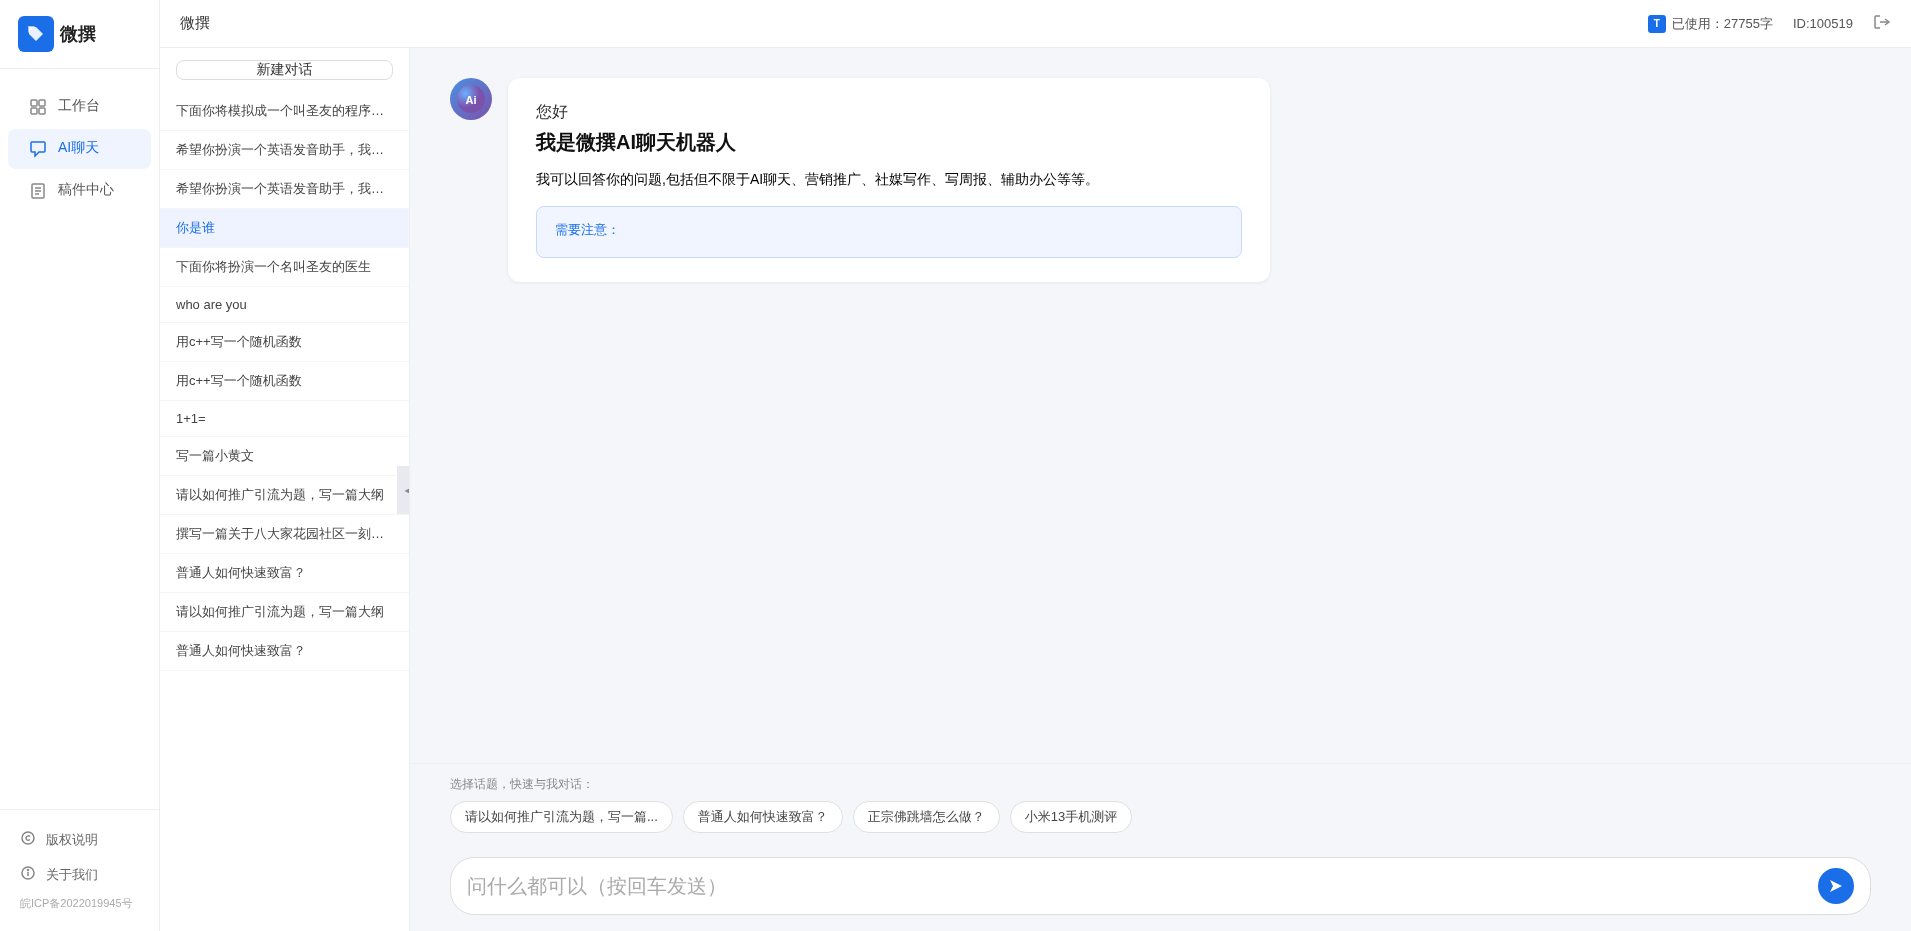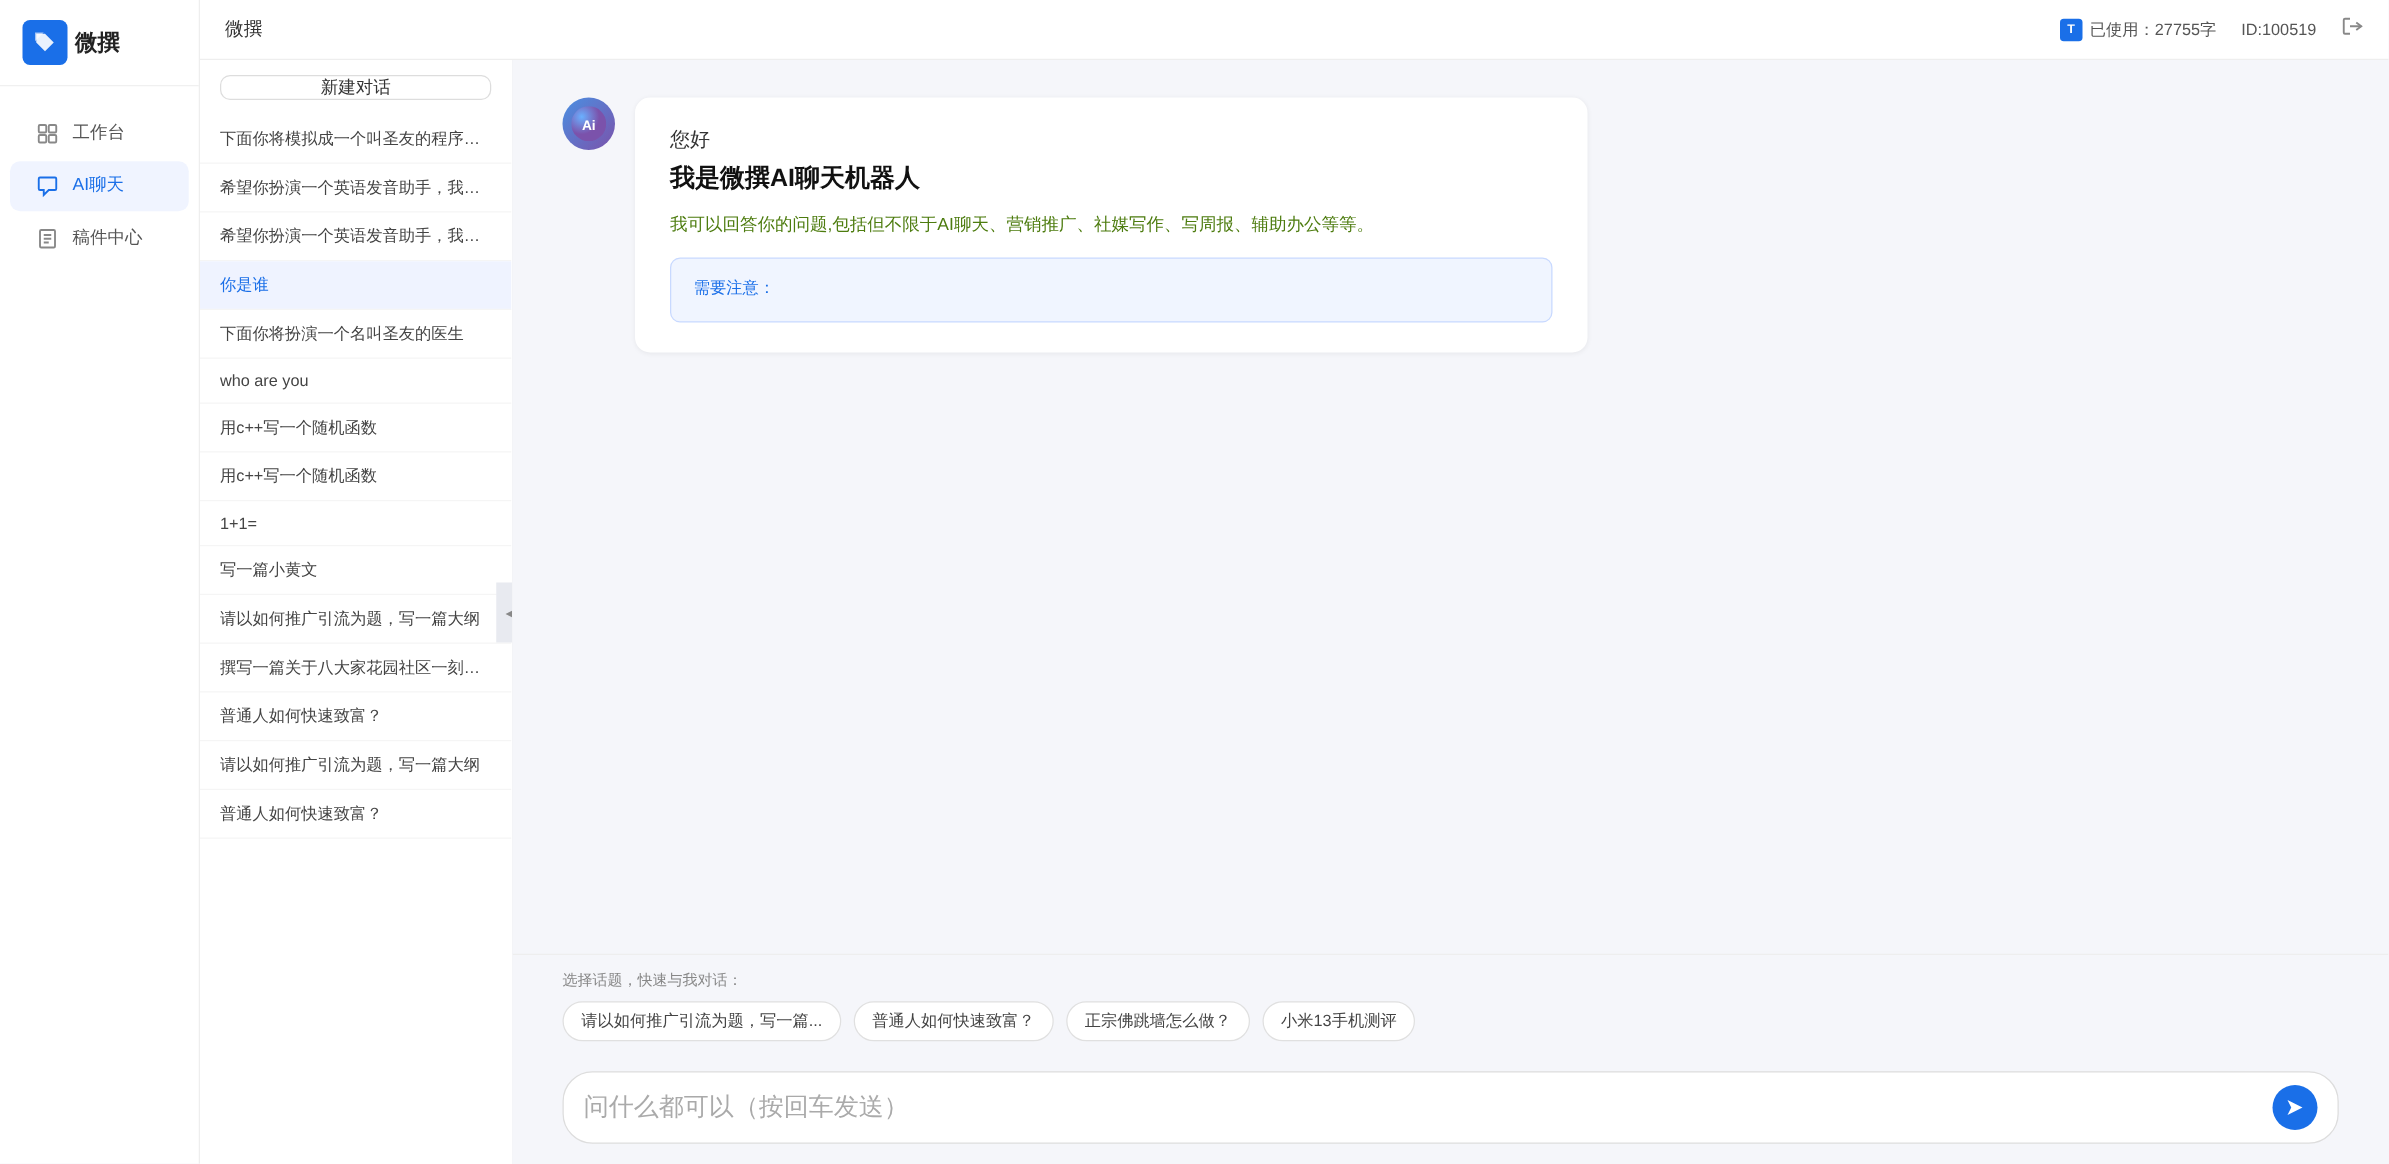--- a/index.html
+++ b/index.html
@@ -245,21 +245,21 @@
       margin-bottom: 6px;
     }
     .welcome-title-large {
       font-size: 20px;
       font-weight: 700;
       color: #111;
       margin-bottom: 12px;
     }
     .welcome-desc {
       font-size: 14px;
-      color: #4d7c0f;
+      color: #000000;
       line-height: 1.6;
       margin-bottom: 16px;
     }
     .notice-box {
       background: #f0f5ff;
       border: 1px solid #c8d9ff;
       border-radius: 8px;
       padding: 14px 18px;
     }
     .notice-title {
@@ -380,20 +380,42 @@
         <svg width="18" height="18" viewBox="0 0 18 18" fill="none" stroke="#888" stroke-width="1.5">
           <rect x="3" y="2" width="12" height="14" rx="1"></rect>
           <line x1="6" y1="6" x2="12" y2="6"></line>
           <line x1="6" y1="9" x2="12" y2="9"></line>
           <line x1="6" y1="12" x2="10" y2="12"></line>
         </svg>
       </span>
       <span>稿件中心</span>
     </div>
   </nav>
+  <div class="sidebar-bottom">
+    <div class="bottom-item">
+      <span>
+        <svg width="16" height="16" viewBox="0 0 16 16" fill="none" stroke="#888" stroke-width="1.5">
+          <circle cx="8" cy="8" r="6"></circle>
+          <path d="M10 6.5 Q8 5 6.5 7 Q5.5 8 6.5 9.5 Q8 11 10 9.5"></path>
+        </svg>
+      </span>
+      <span>版权说明</span>
+    </div>
+    <div class="bottom-item">
+      <span>
+        <svg width="16" height="16" viewBox="0 0 16 16" fill="none" stroke="#888" stroke-width="1.5">
+          <circle cx="8" cy="8" r="6"></circle>
+          <line x1="8" y1="7" x2="8" y2="11"></line>
+          <circle cx="8" cy="5" r="0.5" fill="#888"></circle>
+        </svg>
+      </span>
+      <span>关于我们</span>
+    </div>
+    <div class="icp-text">皖ICP备2022019945号</div>
+  </div>
 </div>
 
 <div class="main-content">
 
   <div class="topbar">
     <span class="topbar-title">微撰</span>
     <div class="topbar-right">
       <div class="usage-info">
         <div class="usage-icon">T</div>
         <span>已使用：27755字</span>

